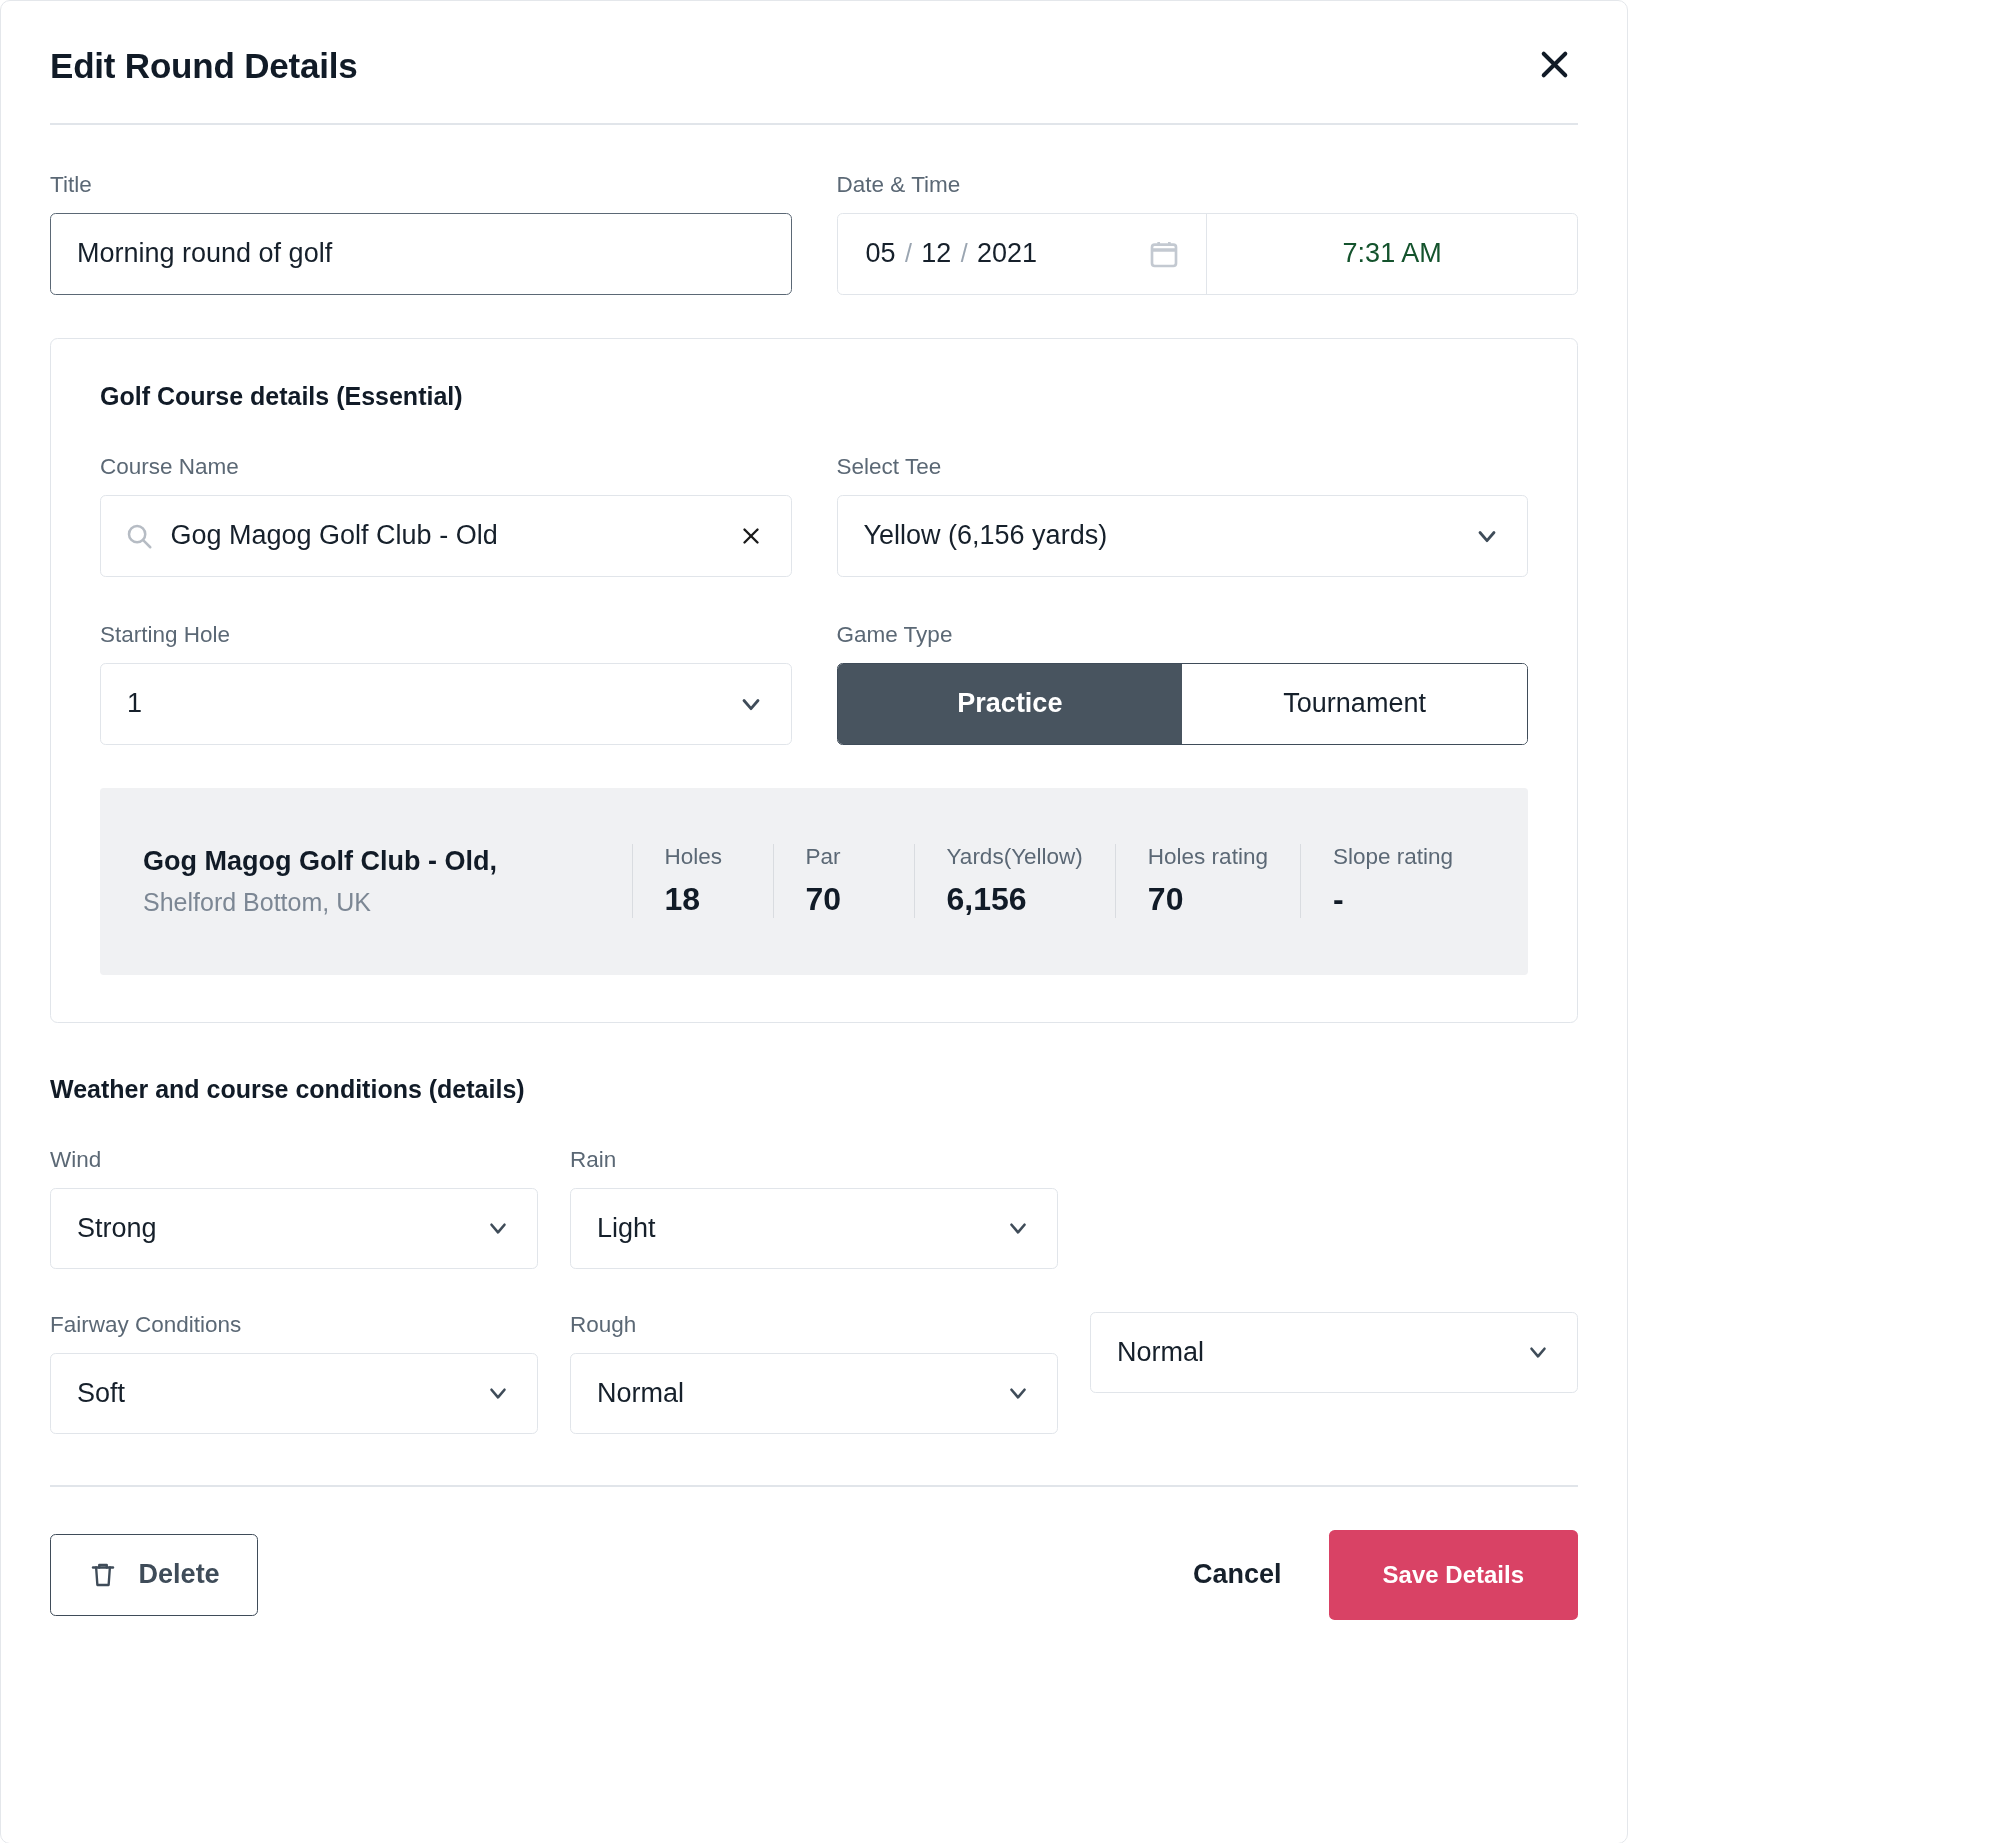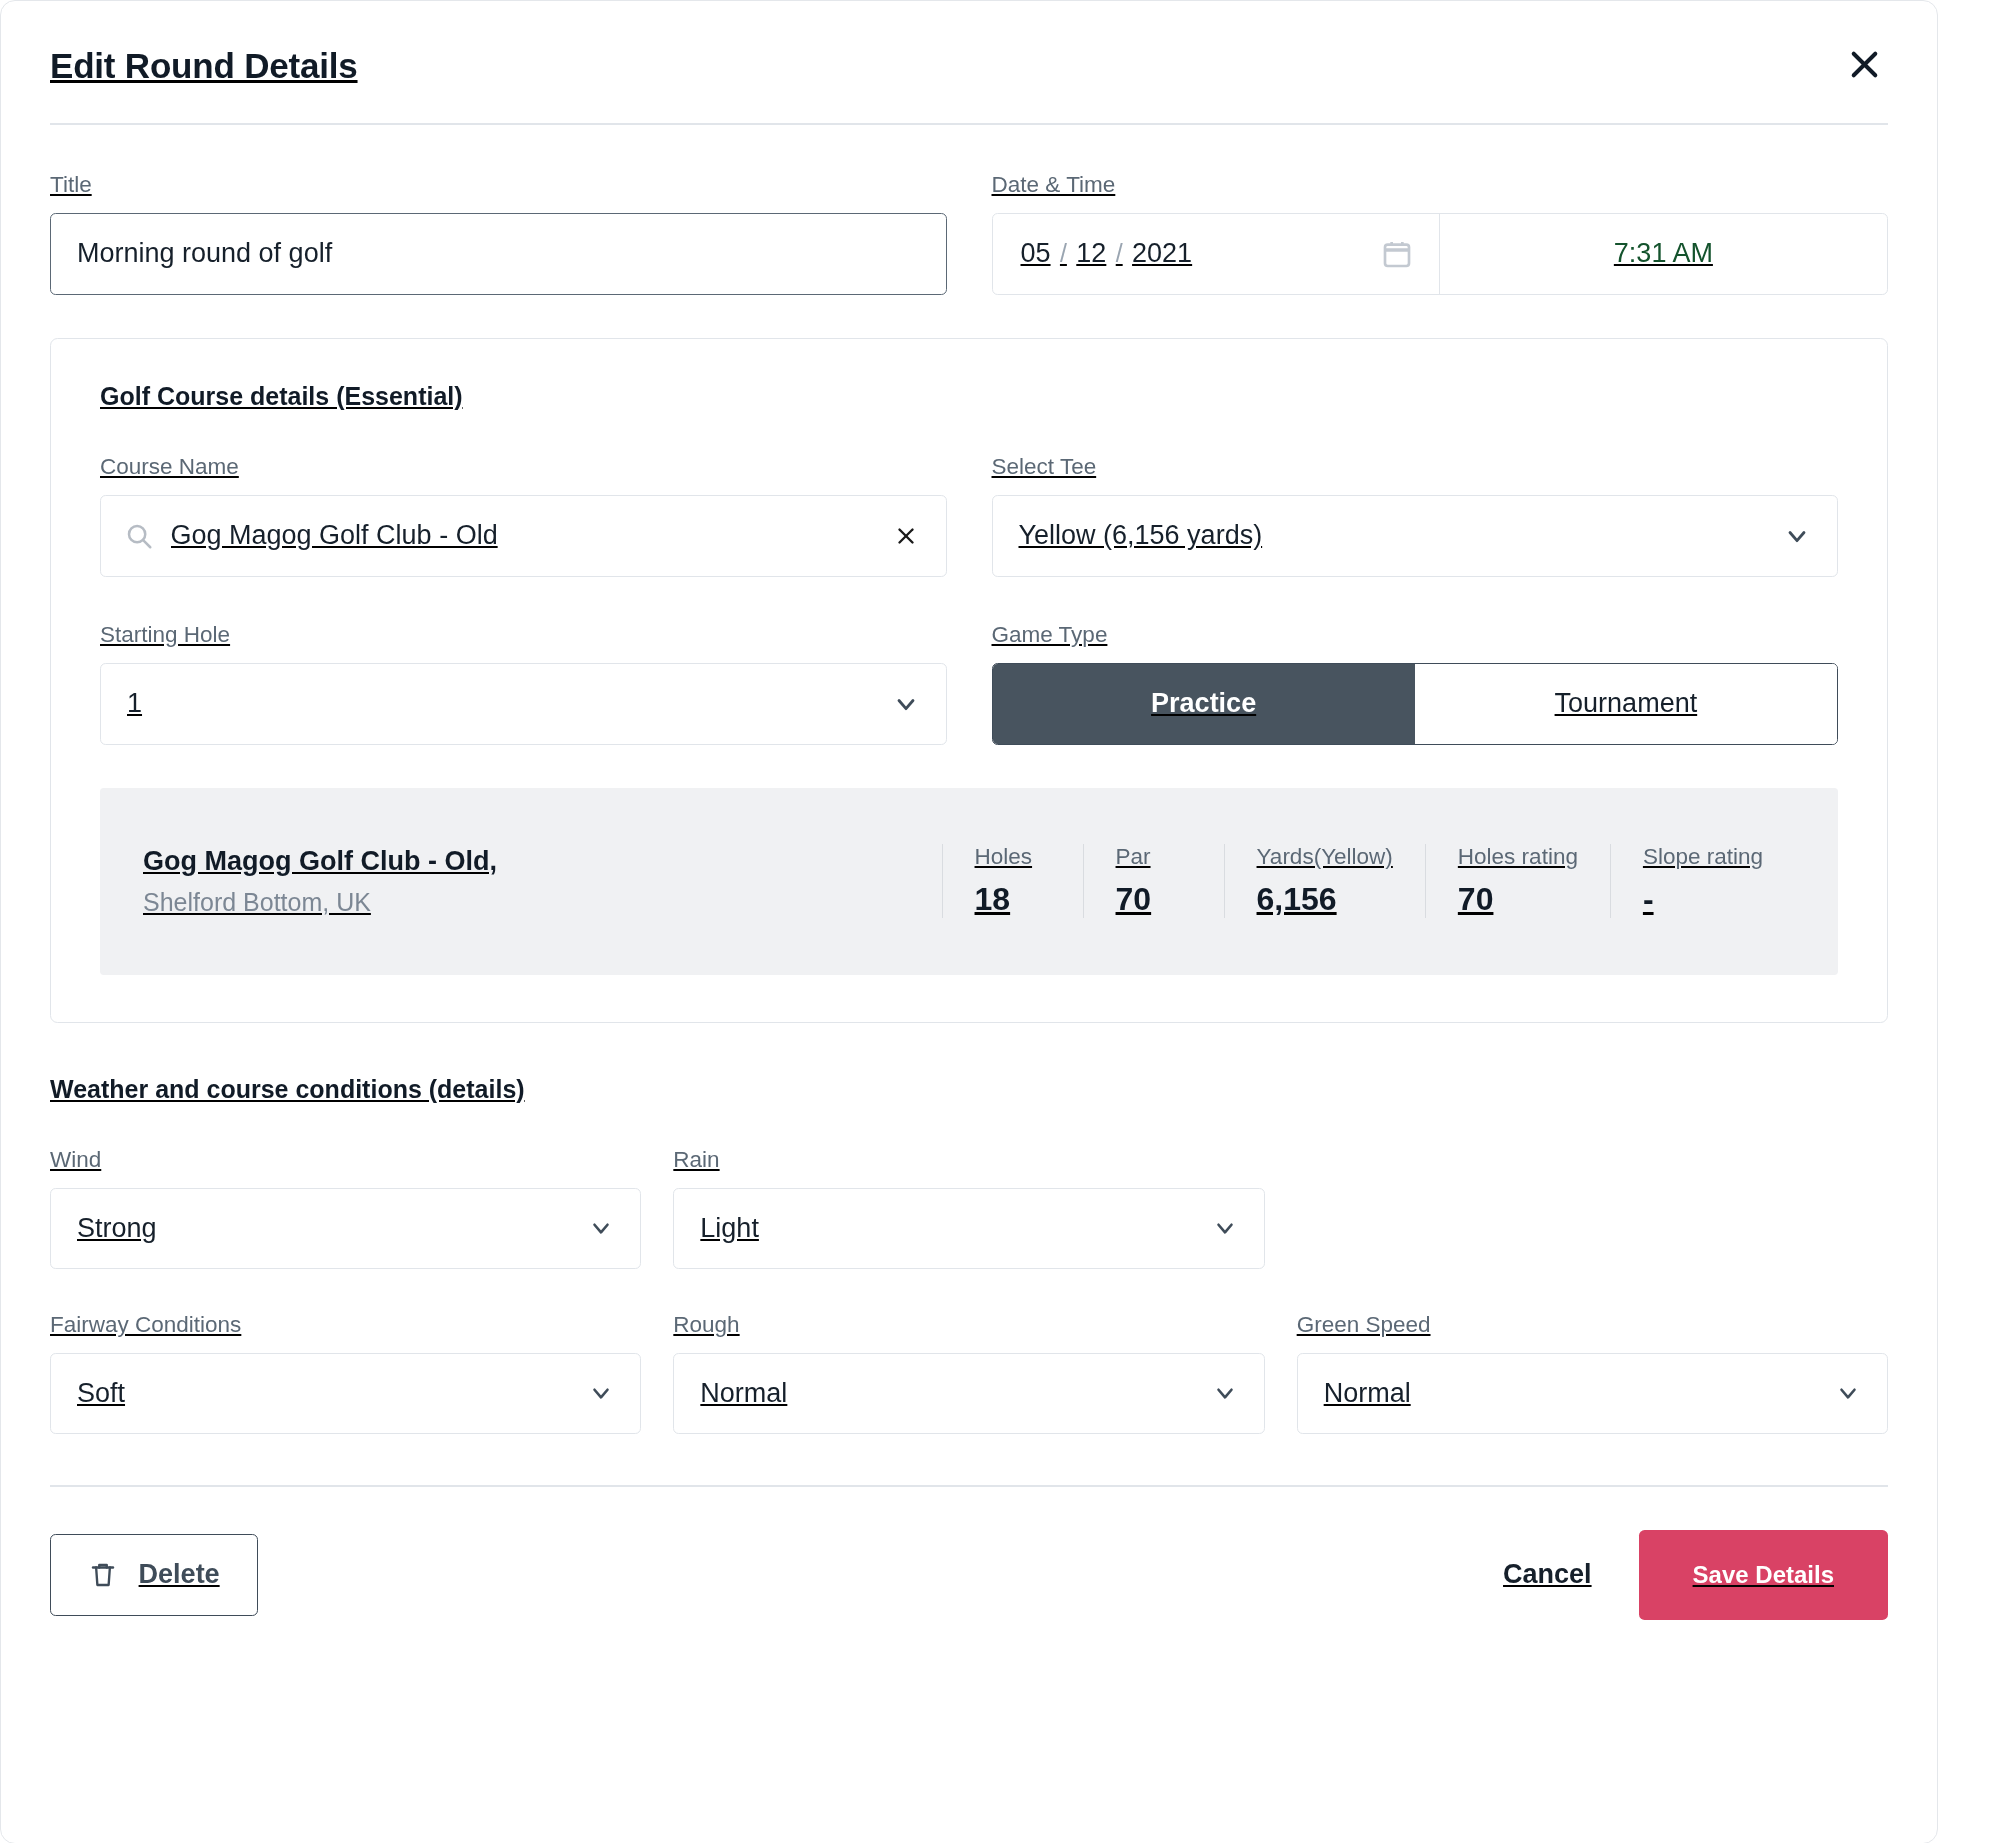--- a/index.html
+++ b/index.html
@@ -7,27 +7,26 @@
   html, body {
     width: 1996px;
     height: 1844px;
     background: #ffffff;
     font-family: "Liberation Sans", sans-serif;
     -webkit-font-smoothing: antialiased;
   }
 
   .modal {
     position: relative;
-    width: 1938px;
+    width: 1628px;
     height: 1844px;
     background: #ffffff;
     border: 1.9px solid #e4e7eb;
-    border-radius: 15px;
+    border-radius: 10px;
     overflow: hidden;
-    text-decoration: underline;
   }
 
   
   .modal-header {
     position: relative;
     padding: 45px 49px 0 49px;
     height: 122px;
   }
   .modal-title {
     font-size: 35px;
@@ -523,21 +522,20 @@
         <div class="small-select">
           <span class="select-value">Normal</span>
           <span class="chev">
             <svg width="26" height="26" viewBox="0 0 24 24" fill="none" stroke="#3f4c59" stroke-width="2.4" stroke-linecap="round" stroke-linejoin="round">
               <polyline points="6 9 12 16 18 9"></polyline>
             </svg>
           </span>
         </div>
       </div>
       <div class="weather-col">
-        <label class="field-label">Green Speed</label>
         <div class="small-select">
           <span class="select-value">Normal</span>
           <span class="chev">
             <svg width="26" height="26" viewBox="0 0 24 24" fill="none" stroke="#3f4c59" stroke-width="2.4" stroke-linecap="round" stroke-linejoin="round">
               <polyline points="6 9 12 16 18 9"></polyline>
             </svg>
           </span>
         </div>
       </div>
     </div>

